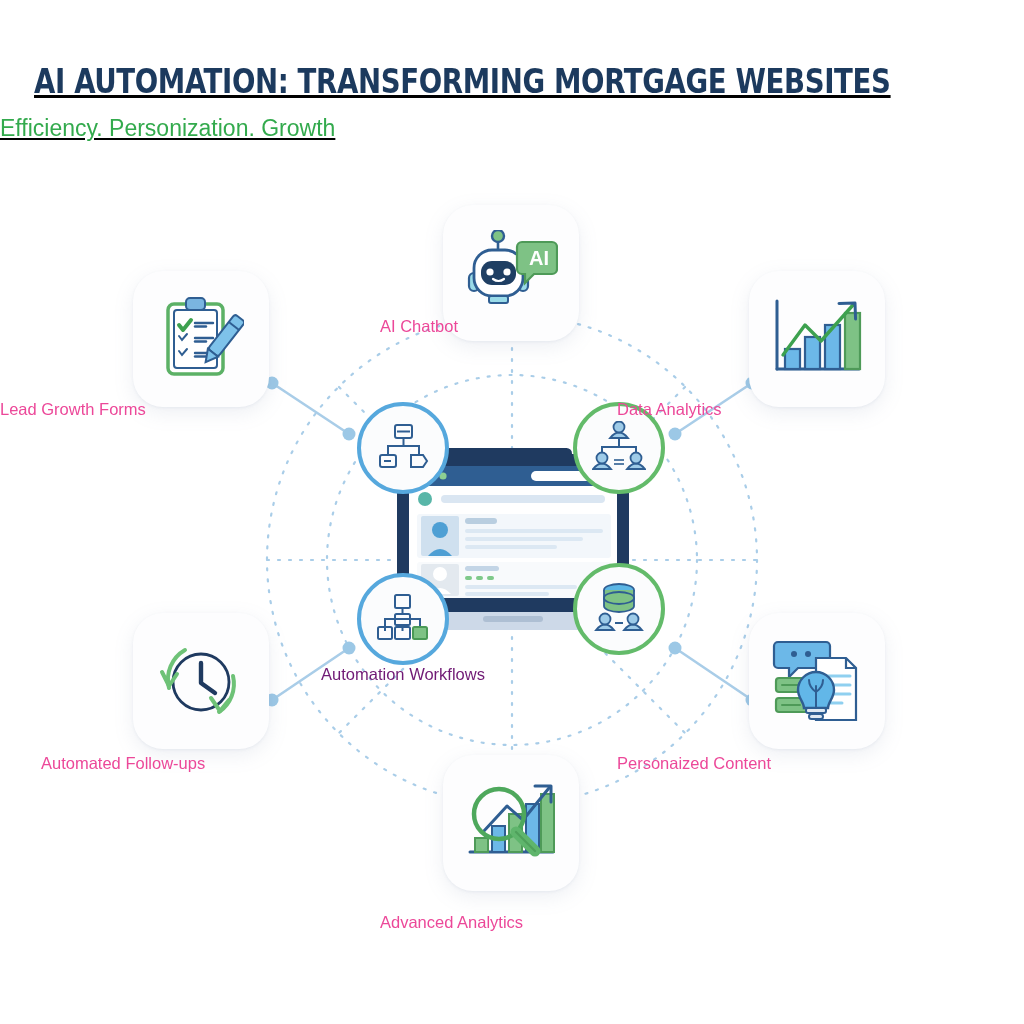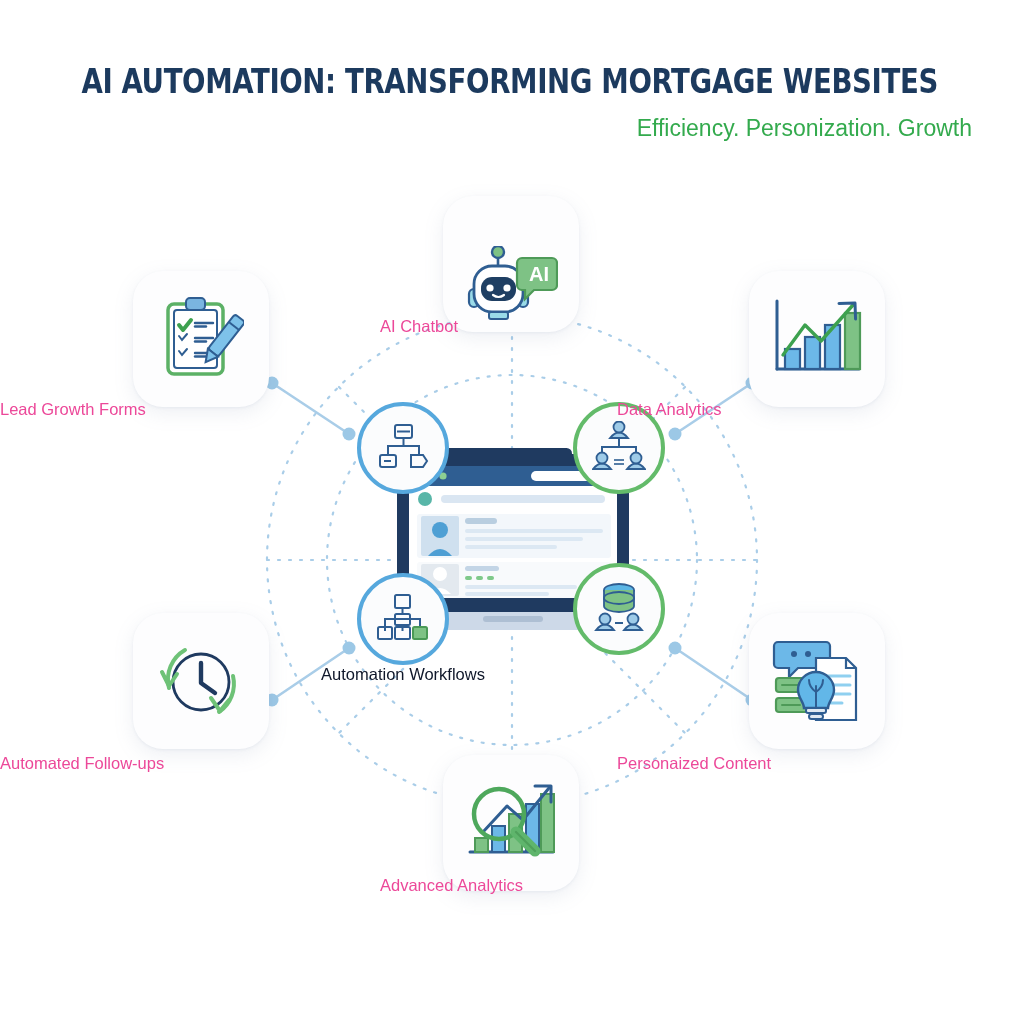--- a/index.html
+++ b/index.html
@@ -6,21 +6,21 @@
   body{
     width:1024px;height:1024px;
     background:#ffffff;
     font-family:"Liberation Sans", sans-serif;
     overflow:hidden;
     position:relative;
   }
   #canvas{position:absolute;inset:0;width:1024px;height:1024px;}
 
   
-  .header{position:absolute;left:0;top:62px;width:972px;text-align:right;}
+  .header{position:absolute;left:0;top:62px;width:972px;text-align:left;text-decoration:underline;}
   .title{
     font-family:"DejaVu Sans Condensed","Liberation Sans",sans-serif;
     font-weight:bold;
     font-size:33px;
     letter-spacing:-0.4px;
     color:#1c3a5e;
     transform:scaleX(0.93);
     margin:0;
     white-space:nowrap;
   }
@@ -48,47 +48,47 @@
     position:absolute;
     text-align:left;
     font-size:16.5px;
     color:#ec4899;
     white-space:nowrap;
   }
 
   
   .t-lead    {left:133px; top:271px;}
   .l-lead    {left:0;    top:400px; width:410px;}
-  .t-chat    {left:443px; top:196px;align-items:flex-end;}
+  .t-chat    {left:443px; top:205px;}
   .l-chat    {left:380px; top:317px; width:265px;}
   .t-data    {left:749px; top:271px;}
   .l-data    {left:617px; top:400px; width:410px;}
   .t-follow  {left:133px; top:613px;}
-  .l-follow  {left:0;    top:754px; width:415px;}
+  .l-follow  {left:0;    top:754px; width:415px;padding-left:41px;}
   .t-person  {left:749px; top:613px;}
   .l-person  {left:617px; top:754px; width:415px;}
   .t-adv     {left:443px; top:755px;}
-  .l-adv     {left:380px; top:876px; width:265px;}
+  .l-adv     {left:380px; top:913px; width:265px;}
 
   
   .node{
     position:absolute;
     width:92px;height:92px;
     border-radius:50%;
     background:#fbfcfd;
     display:flex;align-items:center;justify-content:center;
     box-sizing:border-box;
   }
   .node.blue {border:4px solid #56a8dd;}
   .node.green{border:4px solid #63bb6a;}
   .node-label{
     position:absolute;
     text-align:center;
     font-size:16.5px;
-    color:#0f172a;
+    color:#701a75;
     white-space:nowrap;
   }
   .n-flow   {left:357px; top:402px;}
   .n-org    {left:573px; top:402px;}
   .n-auto   {left:357px; top:573px;}
   .n-crm    {left:573px; top:563px;}
   .nl-auto  {left:258px; top:665px; width:290px;}
   .nl-crm   {left:495px; top:658px; width:290px;}
 
   

